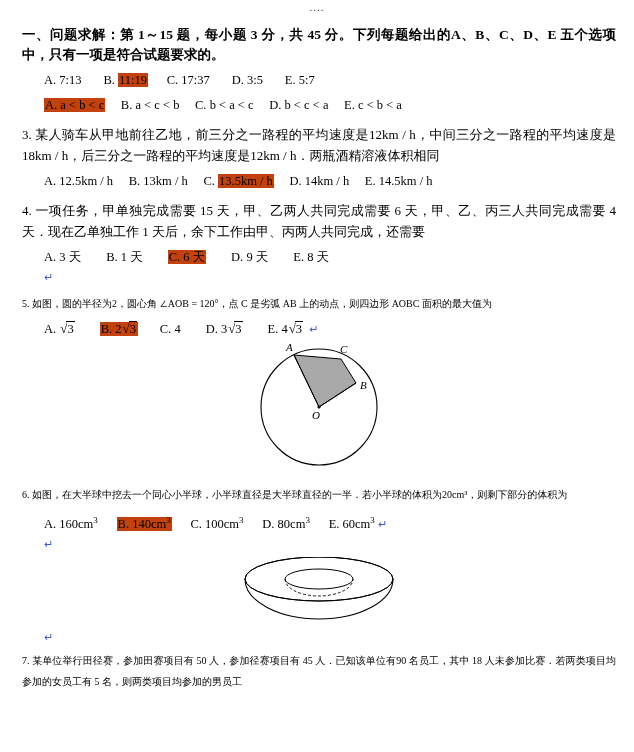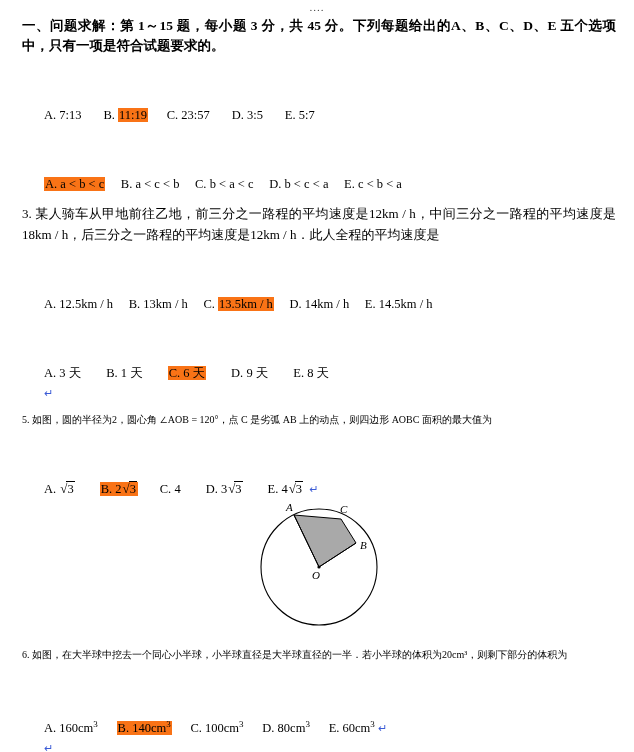--- a/index.html
+++ b/index.html
@@ -25,45 +25,44 @@
     height:12px;
     overflow:hidden;
   }
   .content{
     padding:0 18px 0 22px;
   }
   .hdr{
     font-size:13.5px;
     font-weight:bold;
     line-height:20px;
-    margin-top:3px;
+    margin-top:12px;
     text-align:justify;
   }
   .q{
     font-size:13px;
     line-height:21px;
     margin-top:9px;
     text-align:justify;
   }
   .q.small{
     font-size:10px;
   }
   .opts{
     font-size:12.5px;
     line-height:20px;
     margin-top:5px;
     padding-left:22px;
     white-space:nowrap;
   }
   .opt{
     display:inline-block;
-    margin-top:44px;
   }
   .hl{
-    background:#f97316;
+    background:#c2410c;
     padding:0 1px;
   }
   .it{ }
   .pilcrow{
     color:#3b5bd6;
     font-size:11px;
     font-family:"Liberation Sans", sans-serif;
     vertical-align:baseline;
   }
   .pline{
@@ -113,52 +112,53 @@
 
   <div class="content">
 
     <div class="hdr">一、问题求解：第 1～15 题，每小题 3 分，共 45 分。下列每题给出的A、B、C、D、E 五个选项中，只有一项是符合试题要求的。</div>
 
     <div class="opts">
       <span class="opt"><span>A.</span>&nbsp;<span>7:13</span></span>
       &nbsp;&nbsp;&nbsp;&nbsp;&nbsp;
       <span class="opt"><span>B.</span>&nbsp;<span class="hl">11:19</span></span>
       &nbsp;&nbsp;&nbsp;&nbsp;
-      <span class="opt"><span>C.</span>&nbsp;<span>23:57</span></span>
+      <span class="opt"><span>C.</span>&nbsp;<span>17:37</span></span>
       &nbsp;&nbsp;&nbsp;&nbsp;&nbsp;
       <span class="opt"><span>D.</span>&nbsp;<span>3:5</span></span>
       &nbsp;&nbsp;&nbsp;&nbsp;&nbsp;
       <span class="opt"><span>E.</span>&nbsp;<span>5:7</span></span>
     </div>
 
     <div class="opts">
       <span class="opt"><span class="hl"><span>A.</span>&nbsp;<span class="it">a &lt; b &lt; c</span></span></span>
       &nbsp;&nbsp;&nbsp;
       <span class="opt"><span>B.</span>&nbsp;<span class="it">a &lt; c &lt; b</span></span>
       &nbsp;&nbsp;&nbsp;
       <span class="opt"><span>C.</span>&nbsp;<span class="it">b &lt; a &lt; c</span></span>
       &nbsp;&nbsp;&nbsp;
       <span class="opt"><span>D.</span>&nbsp;<span class="it">b &lt; c &lt; a</span></span>
       &nbsp;&nbsp;&nbsp;
       <span class="opt"><span>E.</span>&nbsp;<span class="it">c &lt; b &lt; a</span></span>
     </div>
 
-    <div class="q"><span>3.</span> <span>某人骑车从甲地前往乙地，前三分之一路程的平均速度是12km / h，中间三分之一路程的平均速度是18km / h，后三分之一路程的平均速度是12km / h．此人全程的平均速度是</span></div>
+    <div class="q"><span>3.</span> <span>某人骑车从甲地前往乙地，前三分之一路程的平均速度是12km / h，中间三分之一路程的平均速度是18km / h，后三分之一路程的平均速度是12km / h．两瓶酒精溶液体积相同</span></div>
     <div class="opts">
       <span class="opt"><span>A.</span>&nbsp;<span class="it">12.5km / h</span></span>
       &nbsp;&nbsp;&nbsp;
       <span class="opt"><span>B.</span>&nbsp;<span class="it">13km / h</span></span>
       &nbsp;&nbsp;&nbsp;
       <span class="opt"><span>C.</span>&nbsp;<span class="hl it">13.5km / h</span></span>
       &nbsp;&nbsp;&nbsp;
       <span class="opt"><span>D.</span>&nbsp;<span class="it">14km / h</span></span>
       &nbsp;&nbsp;&nbsp;
       <span class="opt"><span>E.</span>&nbsp;<span class="it">14.5km / h</span></span>
     </div>
 
+    <div class="q"><span>4.</span> <span>一项任务，甲单独完成需要 15 天，甲、乙两人共同完成需要 6 天，甲、乙、丙三人共同完成需要 4 天．现在乙单独工作 1 天后，余下工作由甲、丙两人共同完成，还需要</span></div>
     <div class="opts">
       <span class="opt"><span>A.</span>&nbsp;<span>3 天</span></span>
       &nbsp;&nbsp;&nbsp;&nbsp;&nbsp;&nbsp;
       <span class="opt"><span>B.</span>&nbsp;<span>1 天</span></span>
       &nbsp;&nbsp;&nbsp;&nbsp;&nbsp;&nbsp;
       <span class="opt"><span class="hl"><span>C.</span>&nbsp;<span>6 天</span></span></span>
       &nbsp;&nbsp;&nbsp;&nbsp;&nbsp;&nbsp;
       <span class="opt"><span>D.</span>&nbsp;<span>9 天</span></span>
       &nbsp;&nbsp;&nbsp;&nbsp;&nbsp;&nbsp;
       <span class="opt"><span>E.</span>&nbsp;<span>8 天</span></span>

